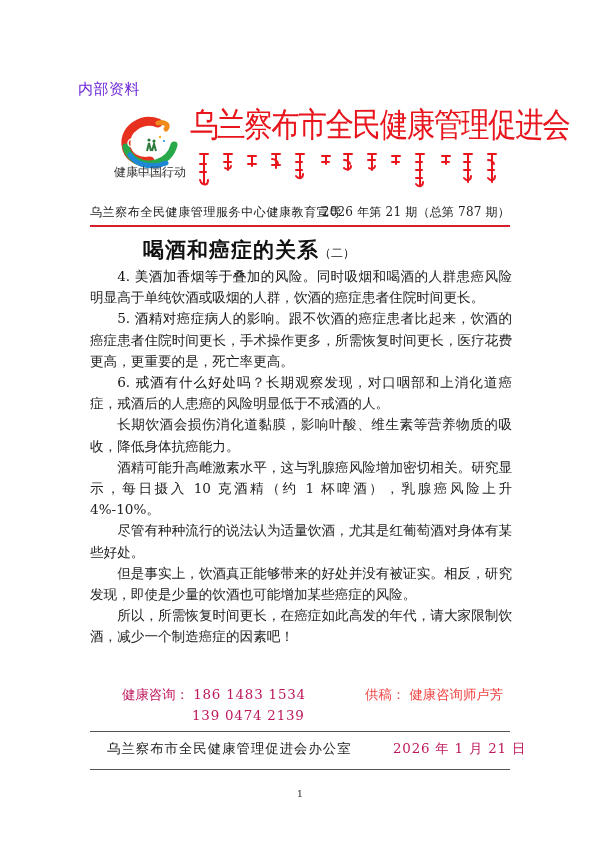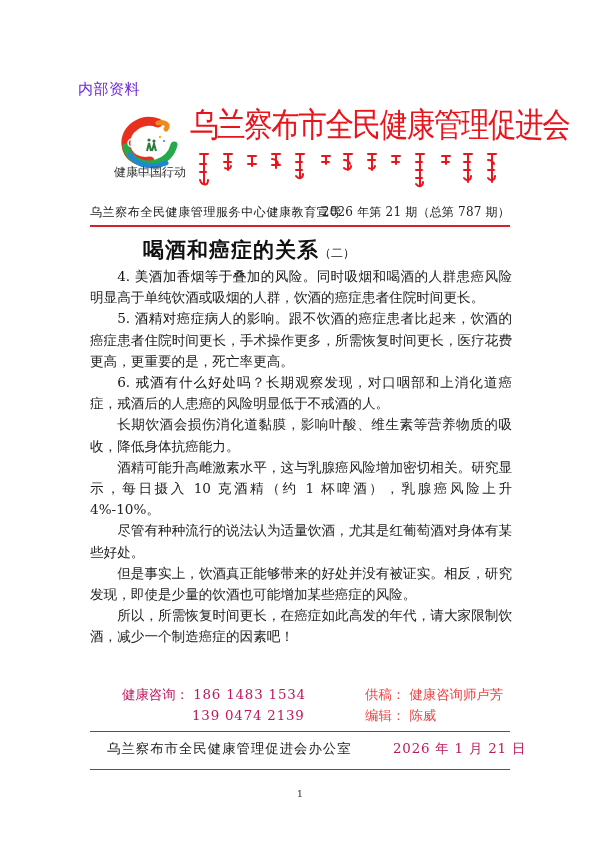--- a/index.html
+++ b/index.html
@@ -94,21 +94,20 @@
   <p><span>所以，所需恢复时间更长，在癌症如此高发的年代，请大家限制饮酒，减少一个制造癌症的因素吧！</span></p>
 </div>
 
 <div class="abs contact">
   <div><span>健康咨询：</span> <span class="num">186 1483 1534</span></div>
   <div class="indent"><span class="num">139 0474 2139</span></div>
 </div>
 
 <div class="abs credits">
   <div><span>供稿：</span> <span>健康咨询师卢芳</span></div>
-  <div><span>编辑：</span> <span>陈威</span></div>
 </div>
 
 <div class="abs rule top"></div>
 <div class="abs footer-office">乌兰察布市全民健康管理促进会办公室</div>
 <div class="abs footer-date">2026 年 1 月 21 日</div>
 <div class="abs rule bottom"></div>
 
 <div class="abs page-num">1</div>
 
 </body></html>

